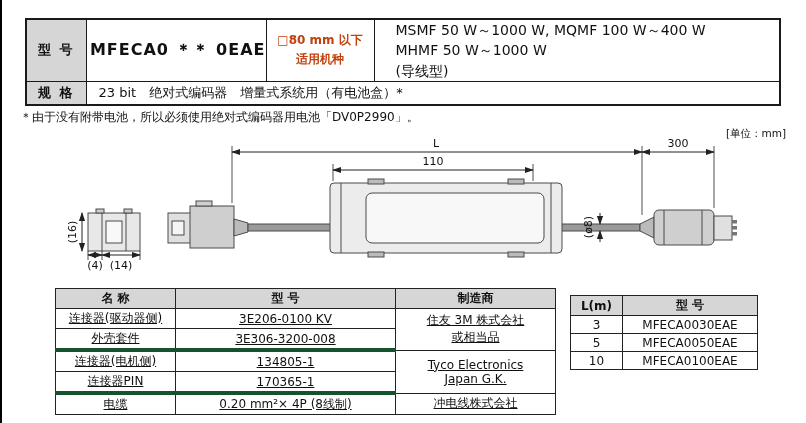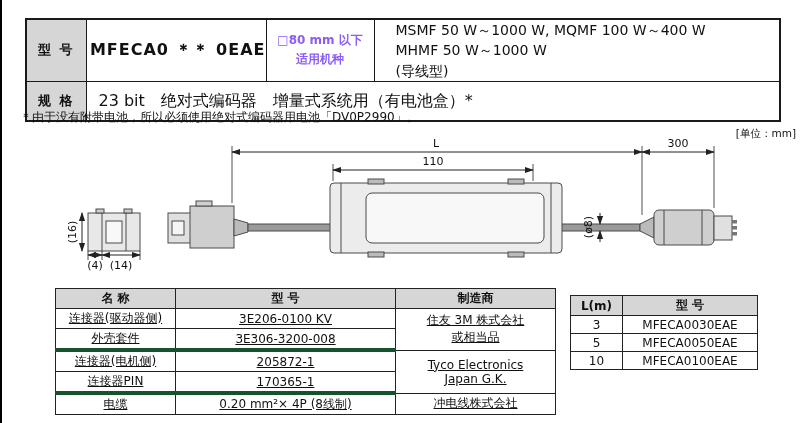--- a/index.html
+++ b/index.html
@@ -13,31 +13,31 @@
   }
   .abs { position:absolute; }
   .left-rule { left:0; top:0; width:2px; height:423px; background:#000; }
 
   table { border-collapse:collapse; table-layout:fixed; }
 
   
   .spec-table { left:25px; top:18px; width:756px; border:2px solid #1a1a1a; }
   .spec-table td { border:1px solid #1a1a1a; vertical-align:middle; overflow:hidden; }
   .spec-table .r1 td { height:57px; }
-  .spec-table .r2 td { height:40px; }
+  .spec-table .r2 td { height:24px; }
   .cell-label { background:#d6d6d6; text-align:center; font-weight:bold; font-size:13px; letter-spacing:2px; }
   .cell-model { text-align:right; font-weight:bold; font-size:16px; letter-spacing:1px; }
-  .cell-applicable { text-align:center; color:#8b5cf6; font-weight:bold; font-size:12px; line-height:1.6; }
+  .cell-applicable { text-align:center; color:#c2410c; font-weight:bold; font-size:12px; line-height:1.6; }
   .cell-models { font-size:14px; line-height:1.45; padding-left:21px; }
-  .cell-spec { font-size:16px; padding-left:12px; }
+  .cell-spec { font-size:13px; padding-left:12px; }
   .blk { display:block; }
 
   
   .note { left:20px; top:109px; font-size:12px; }
-  .unit { left:726px; top:127px; width:70px; font-size:10.5px; text-align:right; }
+  .unit { left:726px; top:127px; width:70px; font-size:10.5px; }
 
   
   .drawing { left:0; top:133px; }
   .drawing text { font-size:11px; fill:#111; }
   .dim { stroke:#222; stroke-width:1; fill:none; }
   .ext { stroke:#222; stroke-width:0.8; fill:none; }
   .outline { stroke:#4a4a4a; stroke-width:1; }
 
   
   .parts-table { left:55px; top:288px; width:500px; font-size:12px; }
@@ -195,21 +195,21 @@
         <span class="blk">住友 3M 株式会社</span>
         <span class="blk">或相当品</span>
       </td>
     </tr>
     <tr class="grp">
       <td>外壳套件</td>
       <td>3E306-3200-008</td>
     </tr>
     <tr>
       <td>连接器(电机侧)</td>
-      <td>205872-1</td>
+      <td>134805-1</td>
       <td rowspan="2">
         <span class="blk">Tyco Electronics</span>
         <span class="blk">Japan G.K.</span>
       </td>
     </tr>
     <tr class="grp">
       <td>连接器PIN</td>
       <td>170365-1</td>
     </tr>
     <tr>

